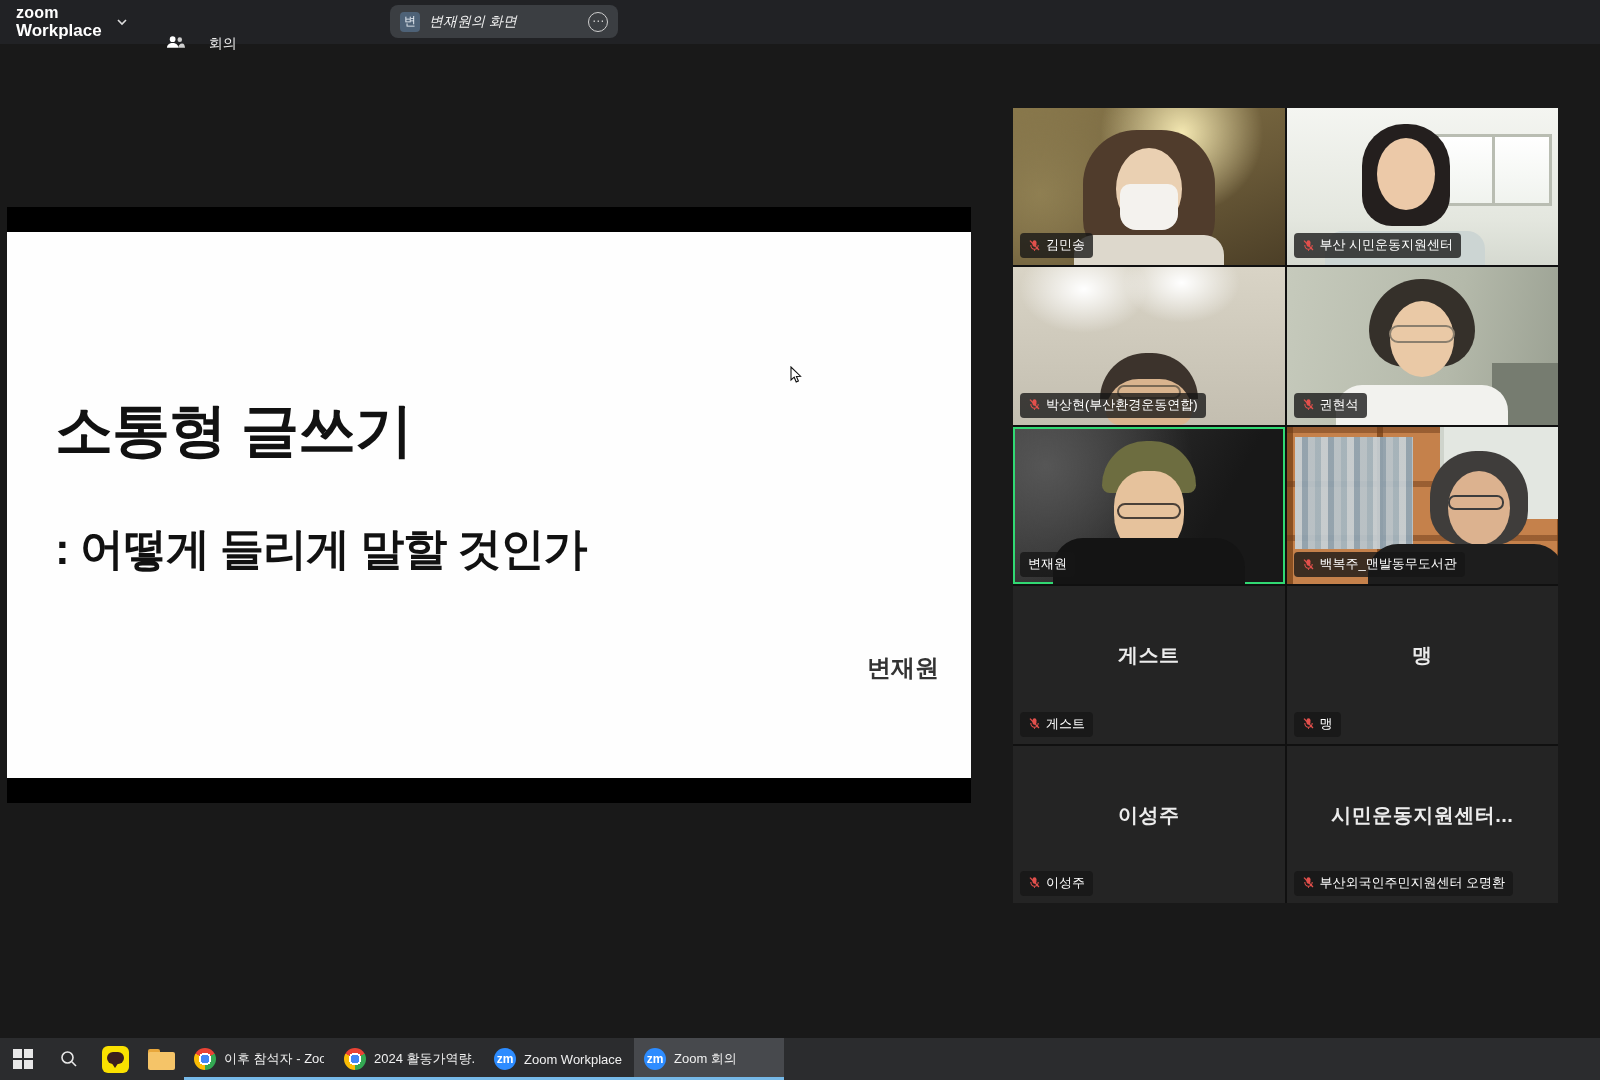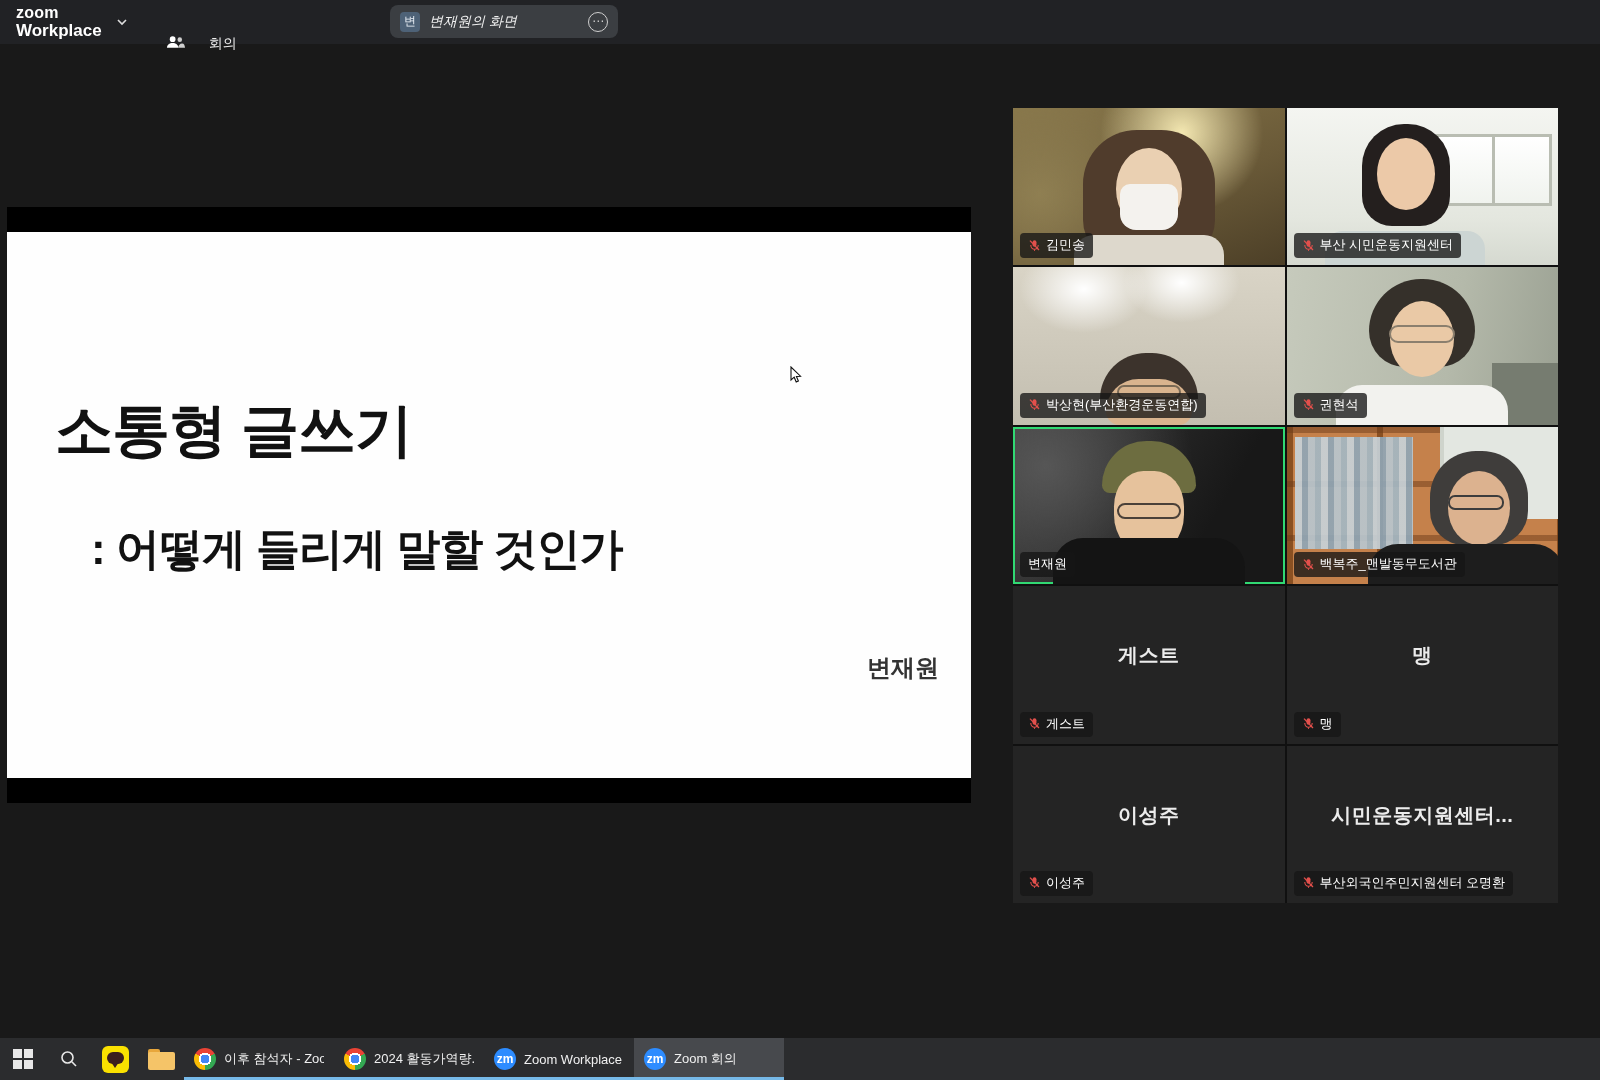--- a/index.html
+++ b/index.html
@@ -20,21 +20,21 @@
   .share-badge { width:20px; height:20px; border-radius:4px; background:#4e6277; color:#e8eef5;
     font-size:12px; display:flex; align-items:center; justify-content:center; flex:none; }
   .share-label { color:#f0f0f0; font-size:14px; flex:1; white-space:nowrap; overflow:hidden;font-style:italic; }
   .ellipsis-btn { width:20px; height:20px; border:1.5px solid #cfcfcf; border-radius:50%; color:#cfcfcf;
     font-size:12px; line-height:16px; text-align:center; flex:none; }
 
   
   .screenshare { position:absolute; left:7px; top:207px; width:964px; height:596px; background:#000;padding-left:33px; }
   .slide { position:absolute; left:0; top:25px; width:964px; height:546px; background:#fefefe; }
   .slide-title { position:absolute; left:48px; top:160px; font-size:58px; font-weight:800; color:#111; letter-spacing:-1px; }
-  .slide-subtitle { position:absolute; left:48px; top:288px; font-size:44px; font-weight:800; color:#111; letter-spacing:-1px;margin-left:36px; }
+  .slide-subtitle { position:absolute; left:48px; top:288px; font-size:44px; font-weight:800; color:#111; letter-spacing:-1px; }
   .slide-author { position:absolute; right:32px; top:420px; font-size:24px; font-weight:700; color:#333; }
   .cursor { position:absolute; left:783px; top:134px; }
 
   
   .grid { position:absolute; left:1013px; top:108px; width:545px; height:795px;
     display:grid; grid-template-columns:1fr 1fr; grid-template-rows:repeat(5,1fr); gap:2px; background:#101010; }
   .tile { position:relative; background:#242424; overflow:hidden; }
   .tile.active { box-shadow:inset 0 0 0 2px #31d973; z-index:2; }
   .nm { position:absolute; left:7px; bottom:7px; display:flex; align-items:center; gap:5px;
     background:rgba(22,22,22,.78); border-radius:4px; padding:3px 8px 4px; z-index:3; max-width:92%; }

